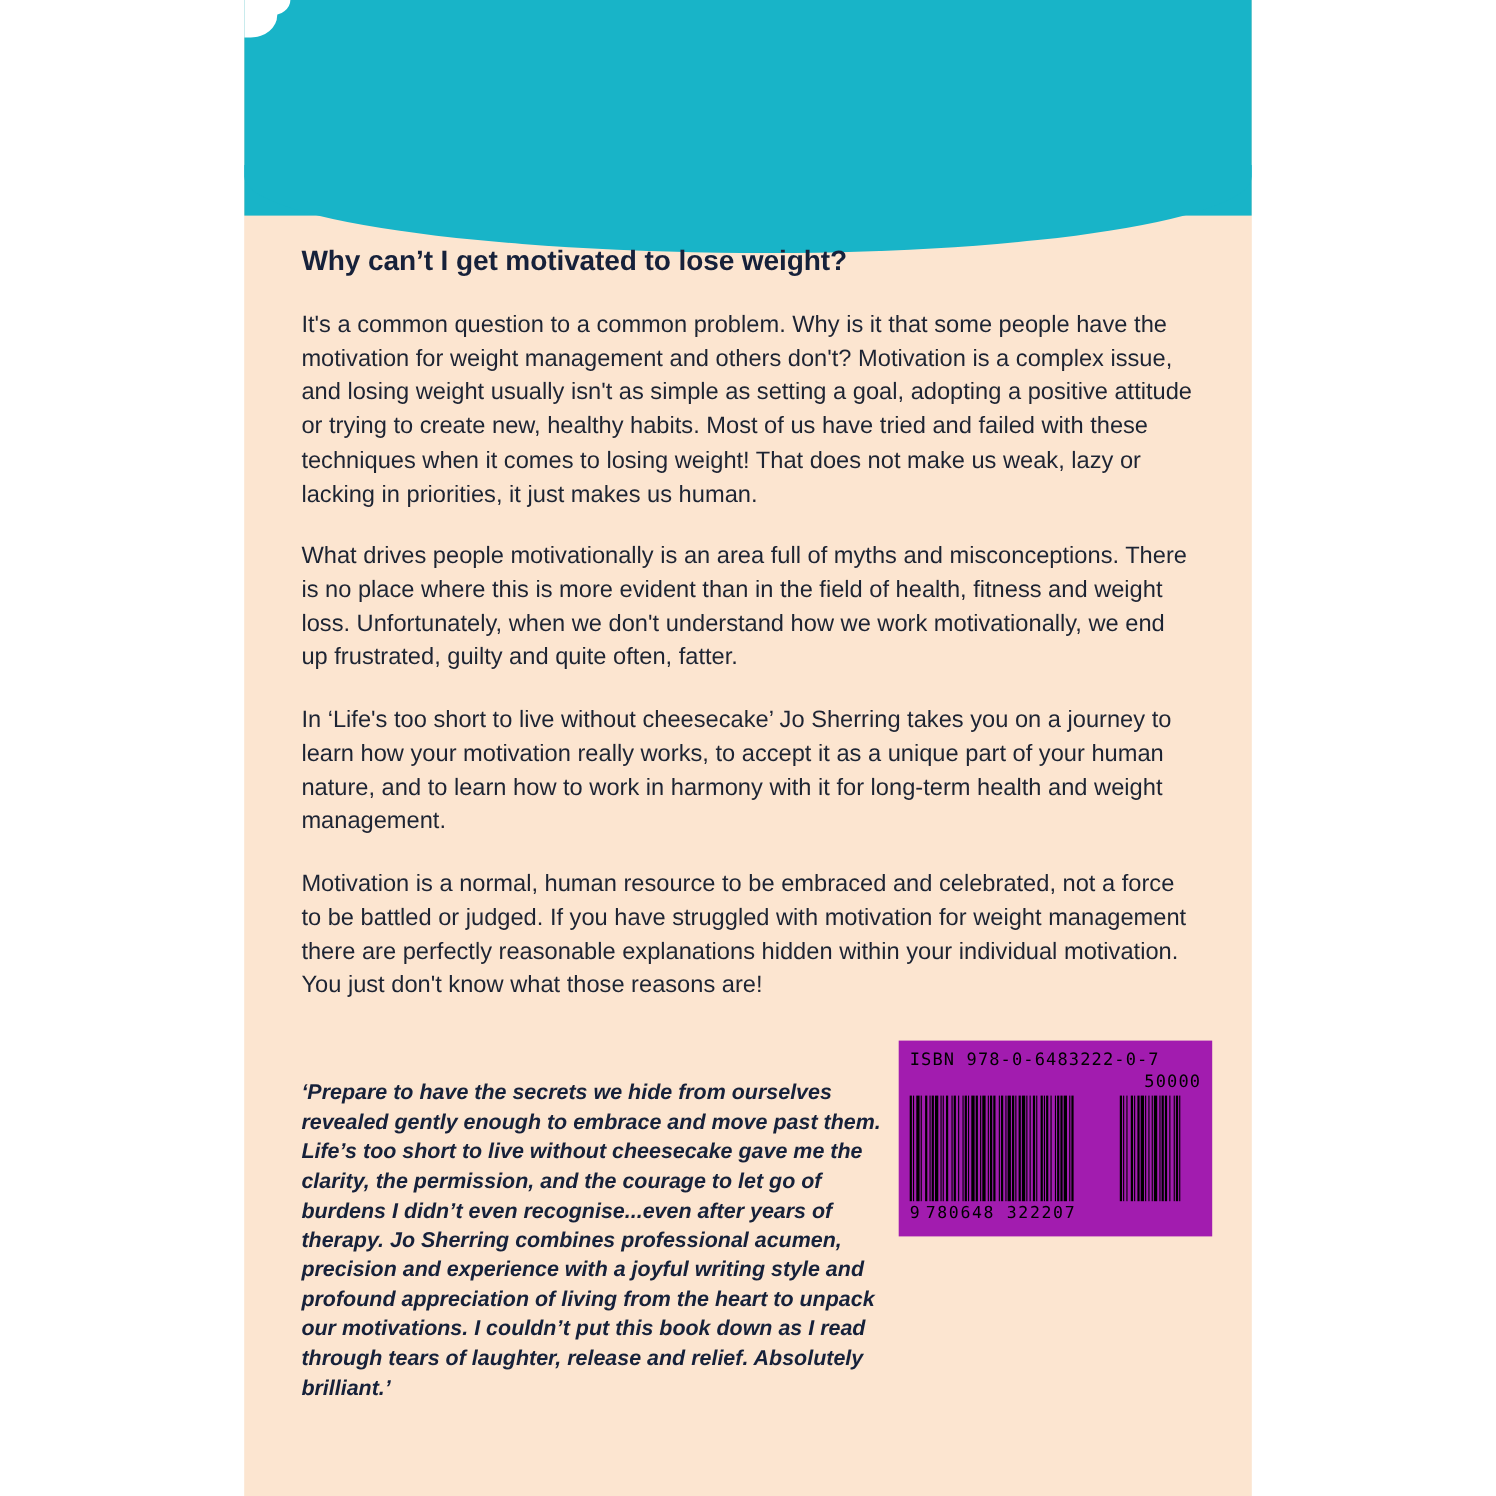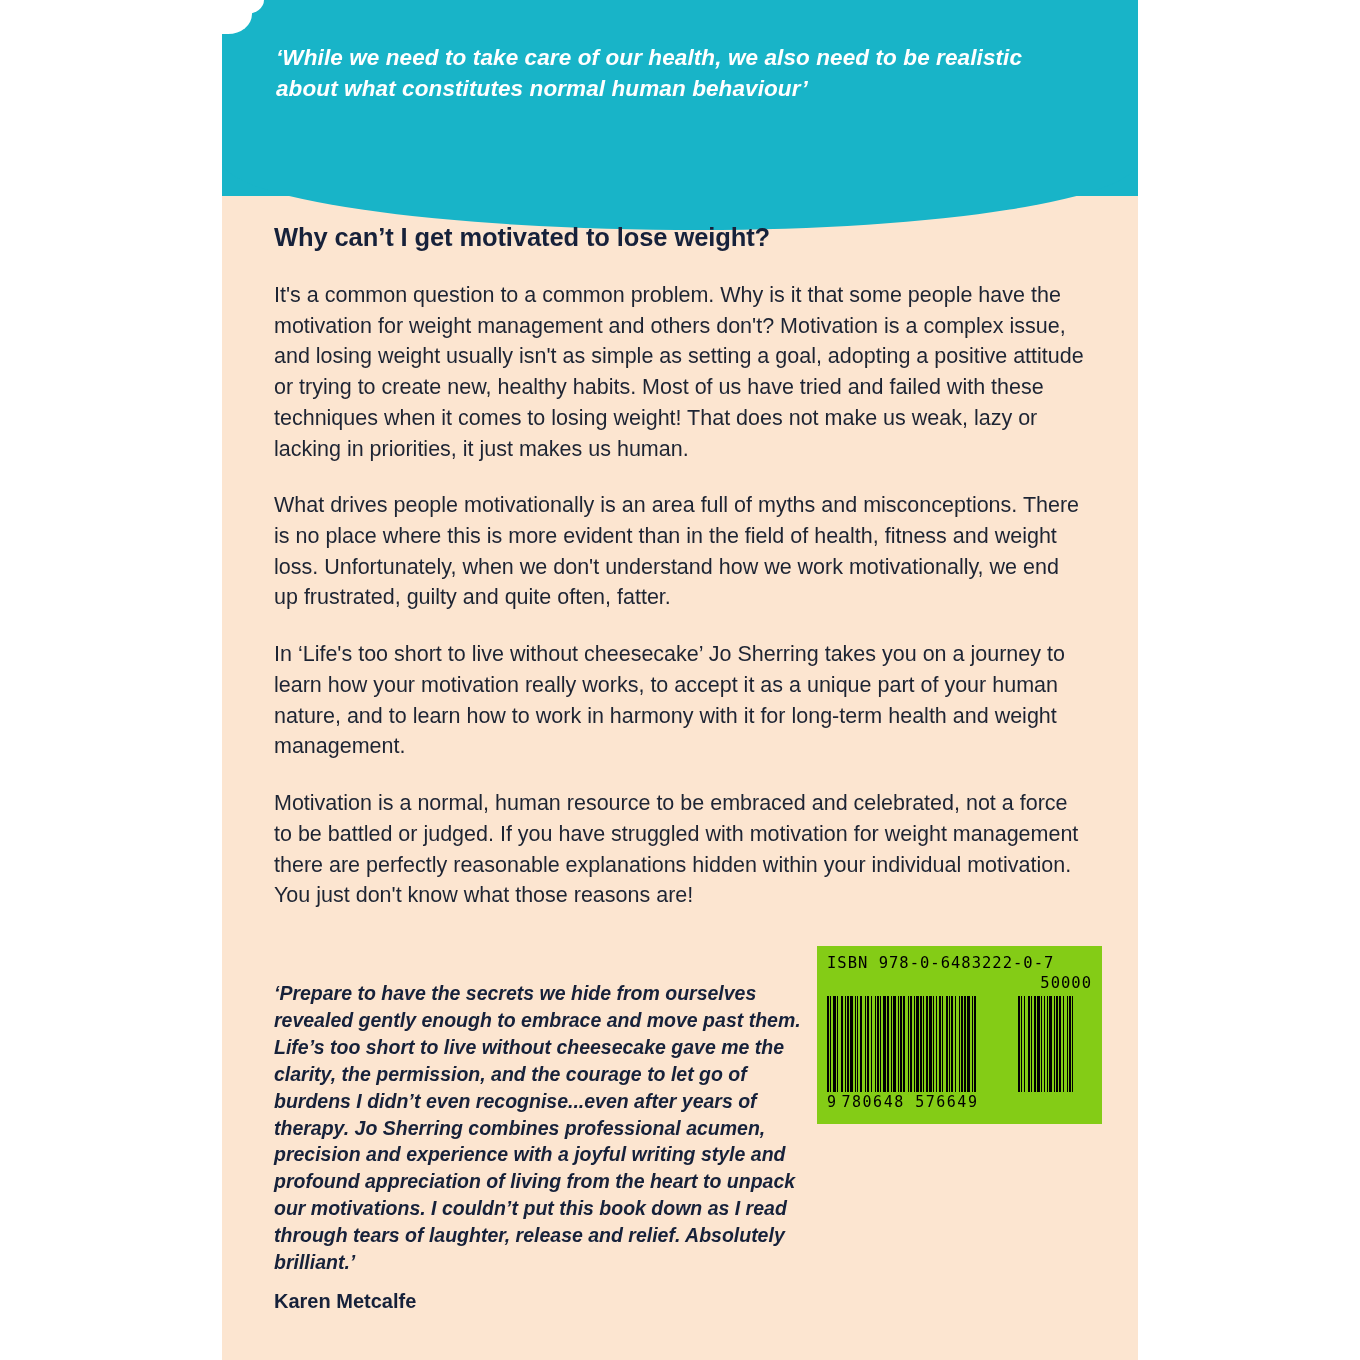--- a/index.html
+++ b/index.html
@@ -126,21 +126,21 @@
     font-weight: bold;
     color: #16213a;
   }
   
   .barcode-box {
     position: absolute;
     left: 595px;
     top: 946px;
     width: 285px;
     height: 178px;
-    background: #84cc16;
+    background: #a21caf;
     padding: 8px 10px 6px 10px;
     box-sizing: border-box;
   }
   .barcode-top {
     display: flex;
     justify-content: space-between;
     align-items: flex-start;
     font-family: "DejaVu Sans Mono", monospace;
     font-size: 15.5px;
     letter-spacing: 1px;
@@ -195,44 +195,42 @@
 
 <div class="page">
   <div class="cover">
 
     <div class="teal-band"></div>
     <div class="teal-brush"></div>
     <div class="teal-nick"></div>
     <div class="teal-nick2"></div>
 
     <div class="endorse">
-      <div class="endorse-quote">‘While we need to take care of our health, we also need to be realistic about what constitutes normal human behaviour’</div>
     </div>
 
     <div class="body-area">
       <h1 class="blurb-title">Why can’t I get motivated to lose weight?</h1>
       <p class="blurb-para">It's a common question to a common problem. Why is it that some people have the motivation for weight management and others don't? Motivation is a complex issue, and losing weight usually isn't as simple as setting a goal, adopting a positive attitude or trying to create new, healthy habits. Most of us have tried and failed with these techniques when it comes to losing weight! That does not make us weak, lazy or lacking in priorities, it just makes us human.</p>
       <p class="blurb-para">What drives people motivationally is an area full of myths and misconceptions. There is no place where this is more evident than in the field of health, fitness and weight loss. Unfortunately, when we don't understand how we work motivationally, we end up frustrated, guilty and quite often, fatter.</p>
       <p class="blurb-para">In ‘Life's too short to live without cheesecake’ Jo Sherring takes you on a journey to learn how your motivation really works, to accept it as a unique part of your human nature, and to learn how to work in harmony with it for long-term health and weight management.</p>
       <p class="blurb-para">Motivation is a normal, human resource to be embraced and celebrated, not a force to be battled or judged. If you have struggled with motivation for weight management there are perfectly reasonable explanations hidden within your individual motivation. You just don't know what those reasons are!</p>
     </div>
 
     <div class="review">
       <p class="review-text">‘Prepare to have the secrets we hide from ourselves revealed gently enough to embrace and move past them. Life’s too short to live without cheesecake gave me the clarity, the permission, and the courage to let go of burdens I didn’t even recognise...even after years of therapy. Jo Sherring combines professional acumen, precision and experience with a joyful writing style and profound appreciation of living from the heart to unpack our motivations. I couldn’t put this book down as I read through tears of laughter, release and relief. Absolutely brilliant.’</p>
-      <div class="review-author">Karen Metcalfe</div>
     </div>
 
     <div class="barcode-box">
       <div class="barcode-top">
         <span>ISBN 978-0-6483222-0-7</span>
       </div>
       <div class="barcode-90000">50000</div>
       <div class="bars-wrap">
         <div class="bars-main"><i style="width:2px"></i><span style="display:inline-block;width:1px;height:100%;"></span><i style="width:1px"></i><span style="display:inline-block;width:2px;height:100%;"></span><i style="width:3px"></i><span style="display:inline-block;width:1px;height:100%;"></span><i style="width:1px"></i><span style="display:inline-block;width:3px;height:100%;"></span><i style="width:2px"></i><span style="display:inline-block;width:2px;height:100%;"></span><i style="width:1px"></i><span style="display:inline-block;width:1px;height:100%;"></span><i style="width:2px"></i><span style="display:inline-block;width:1px;height:100%;"></span><i style="width:3px"></i><span style="display:inline-block;width:2px;height:100%;"></span><i style="width:1px"></i><span style="display:inline-block;width:1px;height:100%;"></span><i style="width:1px"></i><span style="display:inline-block;width:2px;height:100%;"></span><i style="width:2px"></i><span style="display:inline-block;width:3px;height:100%;"></span><i style="width:1px"></i><span style="display:inline-block;width:1px;height:100%;"></span><i style="width:2px"></i><span style="display:inline-block;width:2px;height:100%;"></span><i style="width:1px"></i><span style="display:inline-block;width:3px;height:100%;"></span><i style="width:1px"></i><span style="display:inline-block;width:1px;height:100%;"></span><i style="width:2px"></i><span style="display:inline-block;width:1px;height:100%;"></span><i style="width:1px"></i><span style="display:inline-block;width:2px;height:100%;"></span><i style="width:3px"></i><span style="display:inline-block;width:1px;height:100%;"></span><i style="width:2px"></i><span style="display:inline-block;width:2px;height:100%;"></span><i style="width:1px"></i><span style="display:inline-block;width:1px;height:100%;"></span><i style="width:3px"></i><span style="display:inline-block;width:2px;height:100%;"></span><i style="width:1px"></i><span style="display:inline-block;width:1px;height:100%;"></span><i style="width:2px"></i><span style="display:inline-block;width:1px;height:100%;"></span><i style="width:2px"></i><span style="display:inline-block;width:3px;height:100%;"></span><i style="width:1px"></i><span style="display:inline-block;width:1px;height:100%;"></span><i style="width:2px"></i><span style="display:inline-block;width:2px;height:100%;"></span><i style="width:1px"></i><span style="display:inline-block;width:1px;height:100%;"></span><i style="width:3px"></i><span style="display:inline-block;width:1px;height:100%;"></span><i style="width:2px"></i><span style="display:inline-block;width:1px;height:100%;"></span><i style="width:1px"></i><span style="display:inline-block;width:2px;height:100%;"></span><i style="width:2px"></i><span style="display:inline-block;width:1px;height:100%;"></span><i style="width:3px"></i><span style="display:inline-block;width:1px;height:100%;"></span><i style="width:1px"></i><span style="display:inline-block;width:2px;height:100%;"></span><i style="width:1px"></i><span style="display:inline-block;width:2px;height:100%;"></span><i style="width:2px"></i><span style="display:inline-block;width:1px;height:100%;"></span><i style="width:1px"></i><span style="display:inline-block;width:3px;height:100%;"></span><i style="width:2px"></i><span style="display:inline-block;width:1px;height:100%;"></span><i style="width:1px"></i><span style="display:inline-block;width:1px;height:100%;"></span><i style="width:2px"></i><span style="display:inline-block;width:2px;height:100%;"></span><i style="width:1px"></i><span style="display:inline-block;width:3px;height:100%;"></span><i style="width:1px"></i><span style="display:inline-block;width:1px;height:100%;"></span><i style="width:2px"></i><span style="display:inline-block;width:1px;height:100%;"></span><i style="width:2px"></i><span style="display:inline-block;width:1px;height:100%;"></span><i style="width:3px"></i><span style="display:inline-block;width:2px;height:100%;"></span><i style="width:1px"></i><span style="display:inline-block;width:1px;height:100%;"></span><i style="width:2px"></i><span style="display:inline-block;width:2px;height:100%;"></span></div>
         <div class="bars-addon"><i style="width:2px"></i><span style="display:inline-block;width:1px;height:100%;"></span><i style="width:1px"></i><span style="display:inline-block;width:2px;height:100%;"></span><i style="width:1px"></i><span style="display:inline-block;width:3px;height:100%;"></span><i style="width:2px"></i><span style="display:inline-block;width:1px;height:100%;"></span><i style="width:1px"></i><span style="display:inline-block;width:2px;height:100%;"></span><i style="width:2px"></i><span style="display:inline-block;width:1px;height:100%;"></span><i style="width:3px"></i><span style="display:inline-block;width:1px;height:100%;"></span><i style="width:1px"></i><span style="display:inline-block;width:2px;height:100%;"></span><i style="width:1px"></i><span style="display:inline-block;width:2px;height:100%;"></span><i style="width:1px"></i><span style="display:inline-block;width:1px;height:100%;"></span><i style="width:3px"></i><span style="display:inline-block;width:2px;height:100%;"></span><i style="width:1px"></i><span style="display:inline-block;width:1px;height:100%;"></span><i style="width:2px"></i><span style="display:inline-block;width:1px;height:100%;"></span><i style="width:2px"></i><span style="display:inline-block;width:2px;height:100%;"></span><i style="width:1px"></i><span style="display:inline-block;width:3px;height:100%;"></span><i style="width:1px"></i><span style="display:inline-block;width:1px;height:100%;"></span><i style="width:2px"></i><span style="display:inline-block;width:1px;height:100%;"></span><i style="width:1px"></i><span style="display:inline-block;width:2px;height:100%;"></span></div>
       </div>
       <div class="barcode-digits">
-        <span class="lead">9</span><span>780648 576649</span>
+        <span class="lead">9</span><span>780648 322207</span>
       </div>
     </div>
 
   </div>
 </div>
 
 </body></html>

